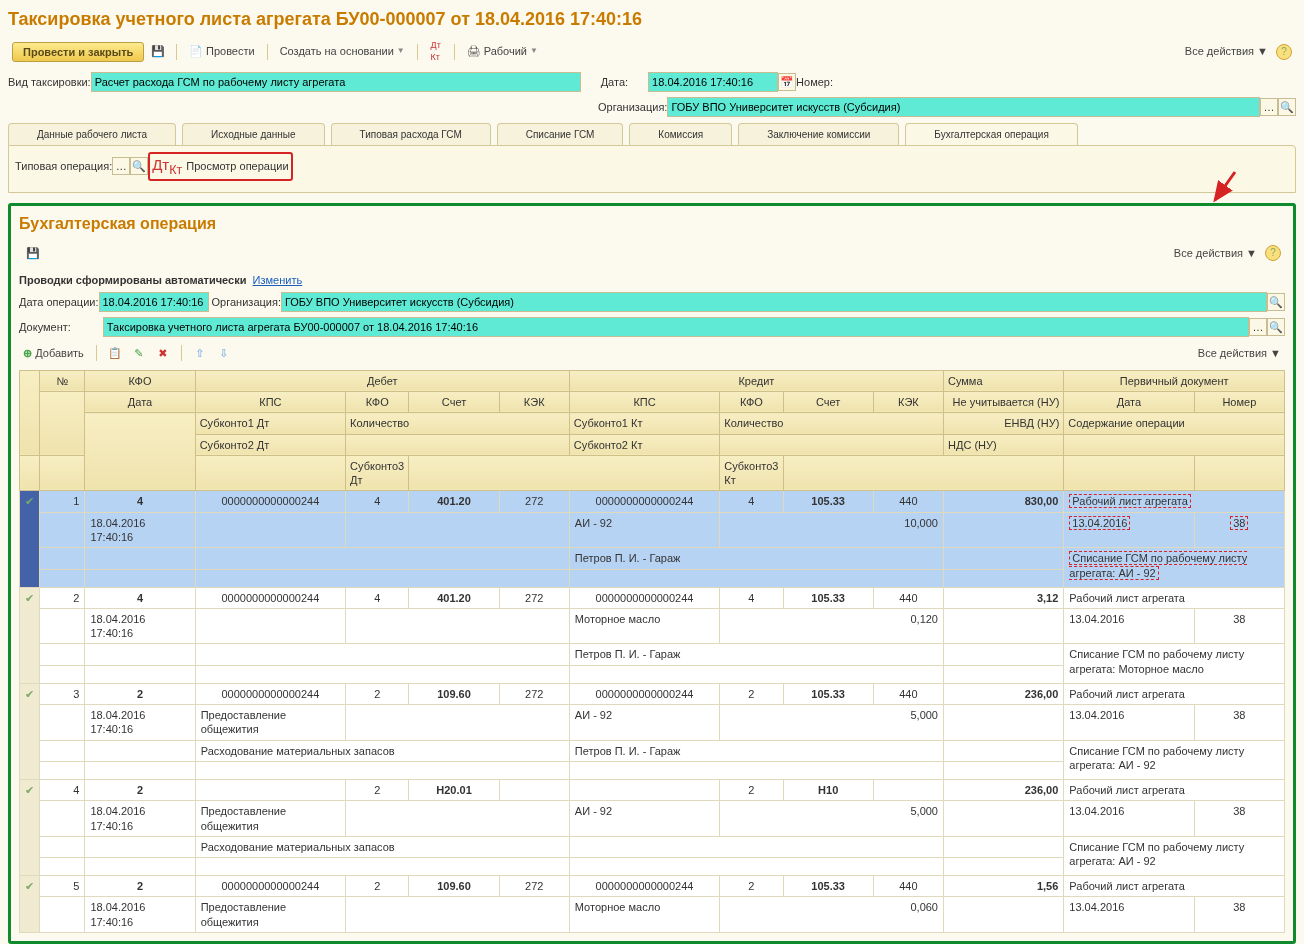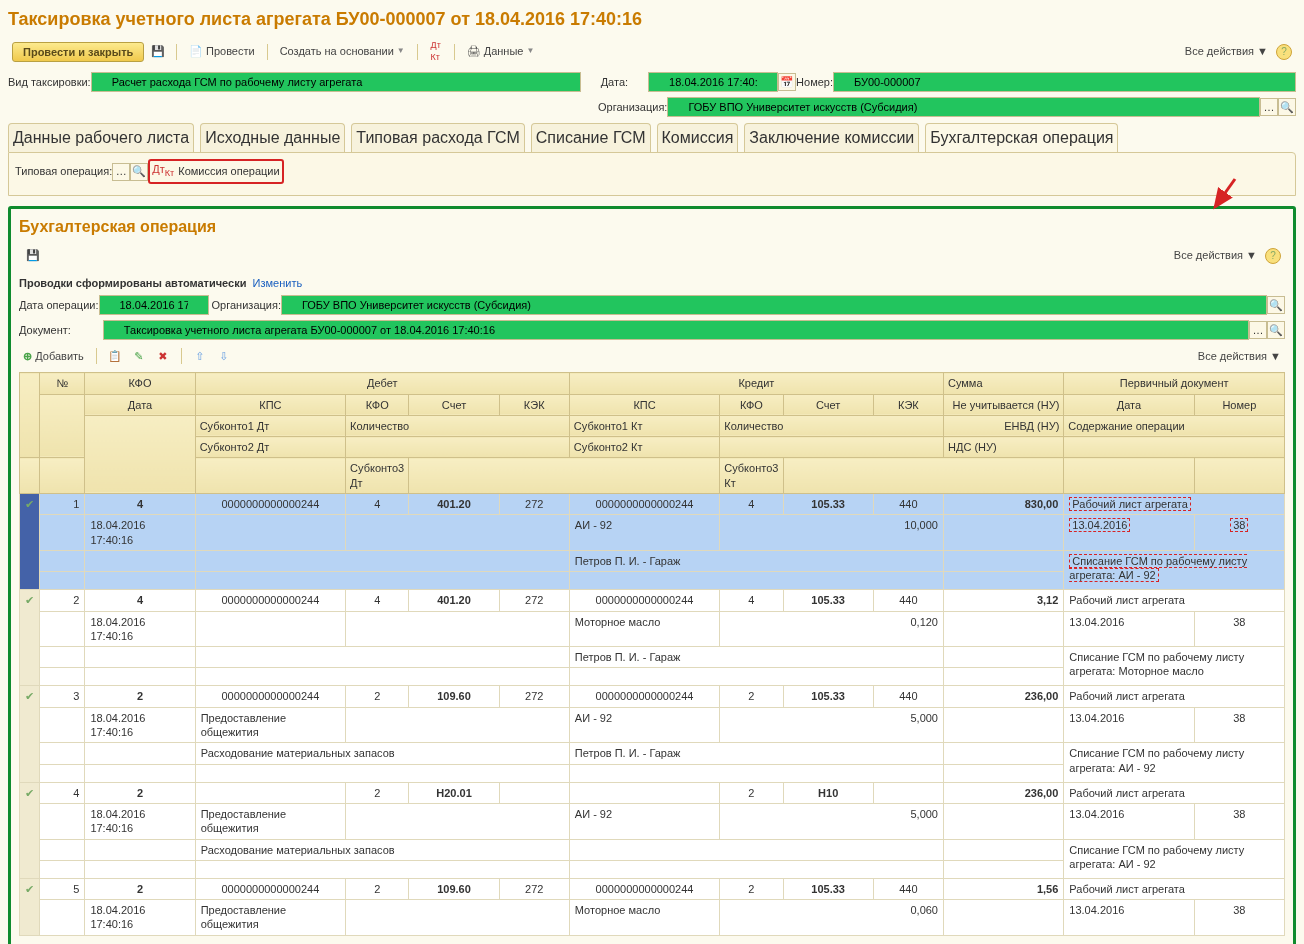--- a/index.html
+++ b/index.html
@@ -10,29 +10,29 @@
 .btn-y{background:linear-gradient(#fcea8e,#f0c94c);border:1px solid #b9a042;border-radius:3px;padding:3px 10px;font-size:11px;cursor:pointer;font-weight:bold;color:#5a4a1a}
 .btn-icon{width:20px;height:20px;display:inline-flex;align-items:center;justify-content:center;border:1px solid transparent;border-radius:3px;cursor:pointer}
 .tb-link{color:#444;cursor:pointer;padding:3px 4px;display:inline-flex;align-items:center;gap:3px}
 .tb-link .chev{font-size:8px;color:#888}
 .sep{width:1px;height:16px;background:#d8c98f;margin:0 4px}
 .spacer{flex:1}
 .link-actions{color:#444;cursor:pointer;padding:3px 4px}
 .help-circ{width:16px;height:16px;border-radius:50%;background:#f9e07c;border:1px solid #cfa43a;display:inline-flex;align-items:center;justify-content:center;font-size:10px;color:#8a6;cursor:pointer}
 .form-row{display:flex;align-items:center;margin-bottom:5px}
 .fld-label{white-space:nowrap}
-.fld-input{border:1px solid #c8bd92;background:#22c55e;padding:2px 20px;font-size:11px;height:20px}
+.fld-input{border:1px solid #c8bd92;background:#5eead4;padding:2px 3px;font-size:11px;height:20px}
 .tabs{display:flex;gap:6px;margin-top:6px}
-.tab{background:#f7f2dc;border:1px solid #d5c898;border-bottom:none;border-radius:4px 4px 0 0;padding:4px 4px;cursor:pointer;font-size:16px}
+.tab{background:#f7f2dc;border:1px solid #d5c898;border-bottom:none;border-radius:4px 4px 0 0;padding:4px 28px;cursor:pointer;font-size:10px}
 .tab.active{background:#fcf8e6;font-weight:normal}
 .tab-body{border:1px solid #d5c898;background:#fcf8e6;padding:6px;border-radius:0 4px 0 0}
 .hl-red{border:2px solid #d62324;border-radius:3px;padding:1px 2px;display:inline-flex;align-items:center;gap:4px}
 .op-panel{border:3px solid #0f8b2e;border-radius:3px;margin-top:10px;padding:8px;background:#fcfaee}
 .op-title{font-size:16px;font-weight:bold;color:#c97b00;margin-bottom:6px}
-.link-blue{color:#1a5fbf;cursor:pointer}
+.link-blue{color:#1a5fbf;text-decoration:underline;cursor:pointer}
 .q-btn{width:18px;height:18px;border:1px solid #c8bd92;background:#fcf8e6;display:inline-flex;align-items:center;justify-content:center;cursor:pointer}
 .grid-tb{display:flex;align-items:center;gap:4px;margin:6px 0}
 .ico-add{color:#4aa44a;font-weight:bold}
 .ico-del{color:#c33}
 .ico-edit{color:#4aa44a}
 table.grid{width:100%;border-collapse:collapse;background:#fff;font-size:11px}
 table.grid th{background:linear-gradient(#f7eec3,#efe3ad);border:1px solid #cfc08a;padding:3px 4px;font-weight:normal;color:#333;text-align:center}
 table.grid td{border:1px solid #e0d9bb;padding:3px 5px;vertical-align:top;height:18px}
 tr.sel td{background:#b7d3f4}
 tr.sel td.handle{background:#4462a8}
@@ -58,36 +58,35 @@
     <span class="sep"></span>
     <span class="tb-link">📄<span>Провести</span></span>
     <span class="sep"></span>
     <span class="tb-link">
         <span>Создать на основании</span>
         <span class="chev">▼</span>
       </span>
     <span class="sep"></span>
     <span class="btn-icon" style="font-size:9px;color:#c33">Дт<br>Кт</span>
     <span class="sep"></span>
-    <span class="tb-link">🖨<span>Данные</span><span class="chev">▼</span></span>
+    <span class="tb-link">🖨<span>Рабочий</span><span class="chev">▼</span></span>
     <span class="spacer"></span>
     <span class="link-actions"><span>Все действия</span> <span class="chev">▼</span></span>
     <span class="help-circ">?</span>
   </div>
 
   <div class="form-row">
     <span class="fld-label">Вид таксировки:</span>
     <input class="fld-input" style="width: 490px;" value="Расчет расхода ГСМ по рабочему листу агрегата">
     <span style="width:20px"></span>
     <span class="fld-label">Дата:</span>
     <span style="width:20px"></span>
     <input class="fld-input" style="width: 130px;" value="18.04.2016 17:40:16">
     <span class="q-btn">📅</span>
     <span class="fld-label">Номер:</span>
-    <input class="fld-input" style="flex: 1 1 0%;" value="БУ00-000007">
   </div>
 
   <div class="form-row">
     <span style="width:590px"></span>
     <span class="fld-label">Организация:</span>
     <input class="fld-input" style="flex: 1 1 0%;" value="ГОБУ ВПО Университет искусств (Субсидия)">
     <span class="q-btn">…</span>
     <span class="q-btn">🔍</span>
   </div>
 
@@ -100,22 +99,22 @@
       <div class="tab">Заключение комиссии</div>
       <div class="tab active">Бухгалтерская операция</div>
     </div>
 
   <div class="tab-body rel">
     <div class="form-row">
       <span class="fld-label">Типовая операция:</span>
       <span class="q-btn">…</span>
       <span class="q-btn">🔍</span>
       <span class="hl-red">
-        <span style="font-size:11px;color:#c33">Дт<sub>Кт</sub></span>
-        <span>Комиссия операции</span>
+        <span style="font-size:15px;color:#c33">Дт<sub>Кт</sub></span>
+        <span>Просмотр операции</span>
       </span>
     </div>
     <svg class="arrow" style="right:50px;top:24px" width="40" height="36">
       <defs>
           <marker id="ah" markerWidth="8" markerHeight="8" refX="6" refY="3" orient="auto">
             <path d="M0,0 L7,3 L0,6 Z" fill="#d62324"></path>
           </marker>
         </defs>
       <path d="M30,2 L10,30" stroke="#d62324" stroke-width="3" fill="none" marker-end="url(#ah)"></path>
     </svg>

